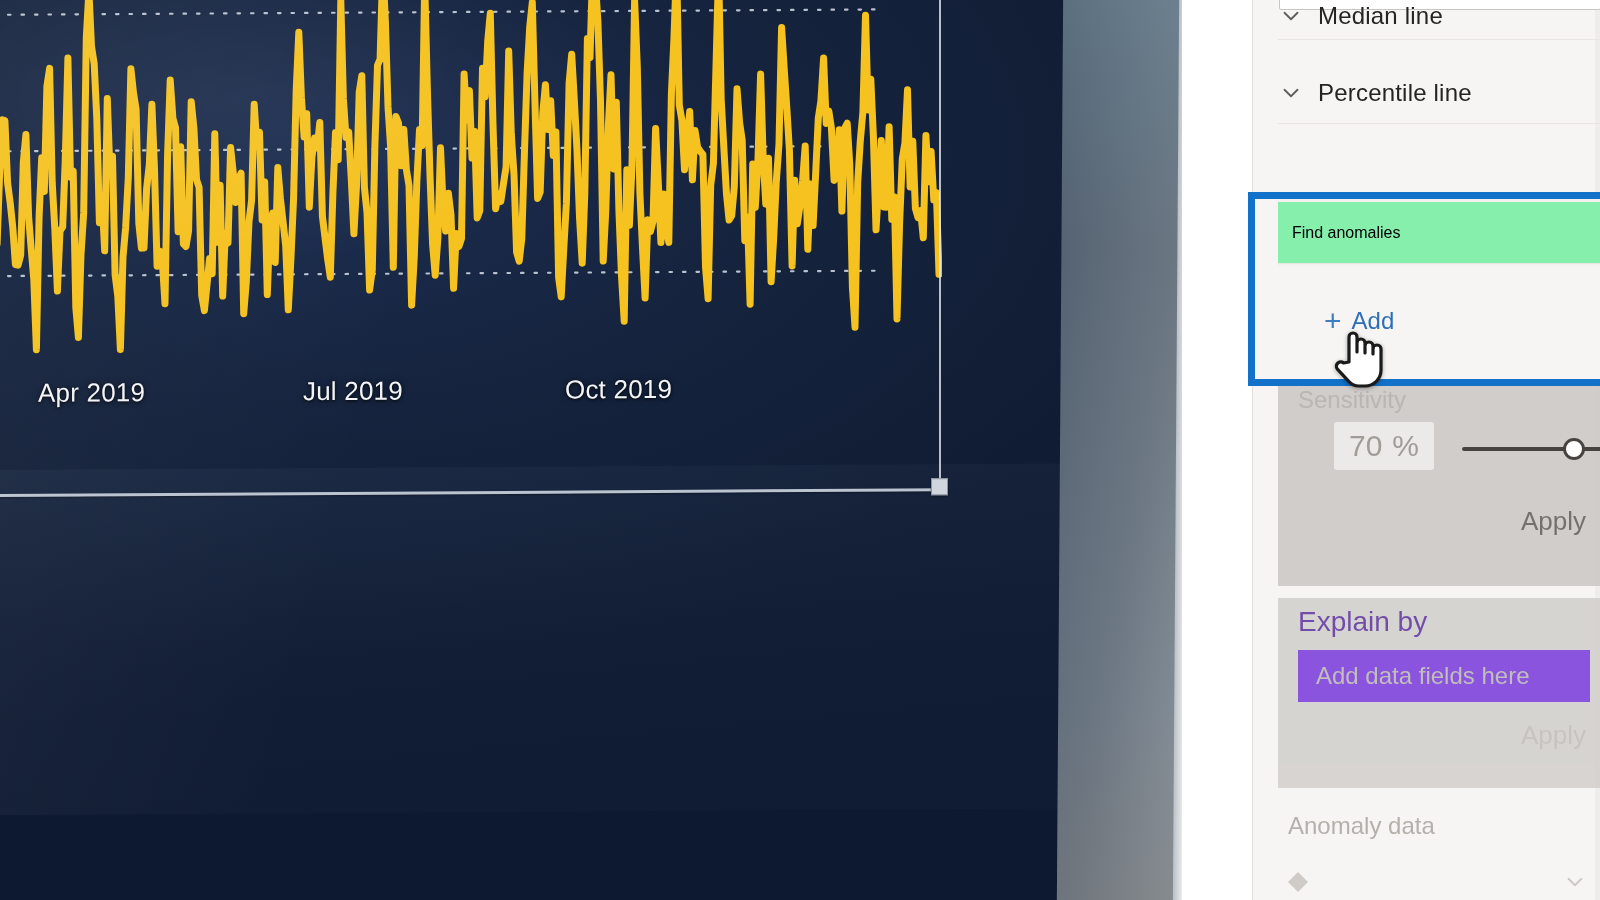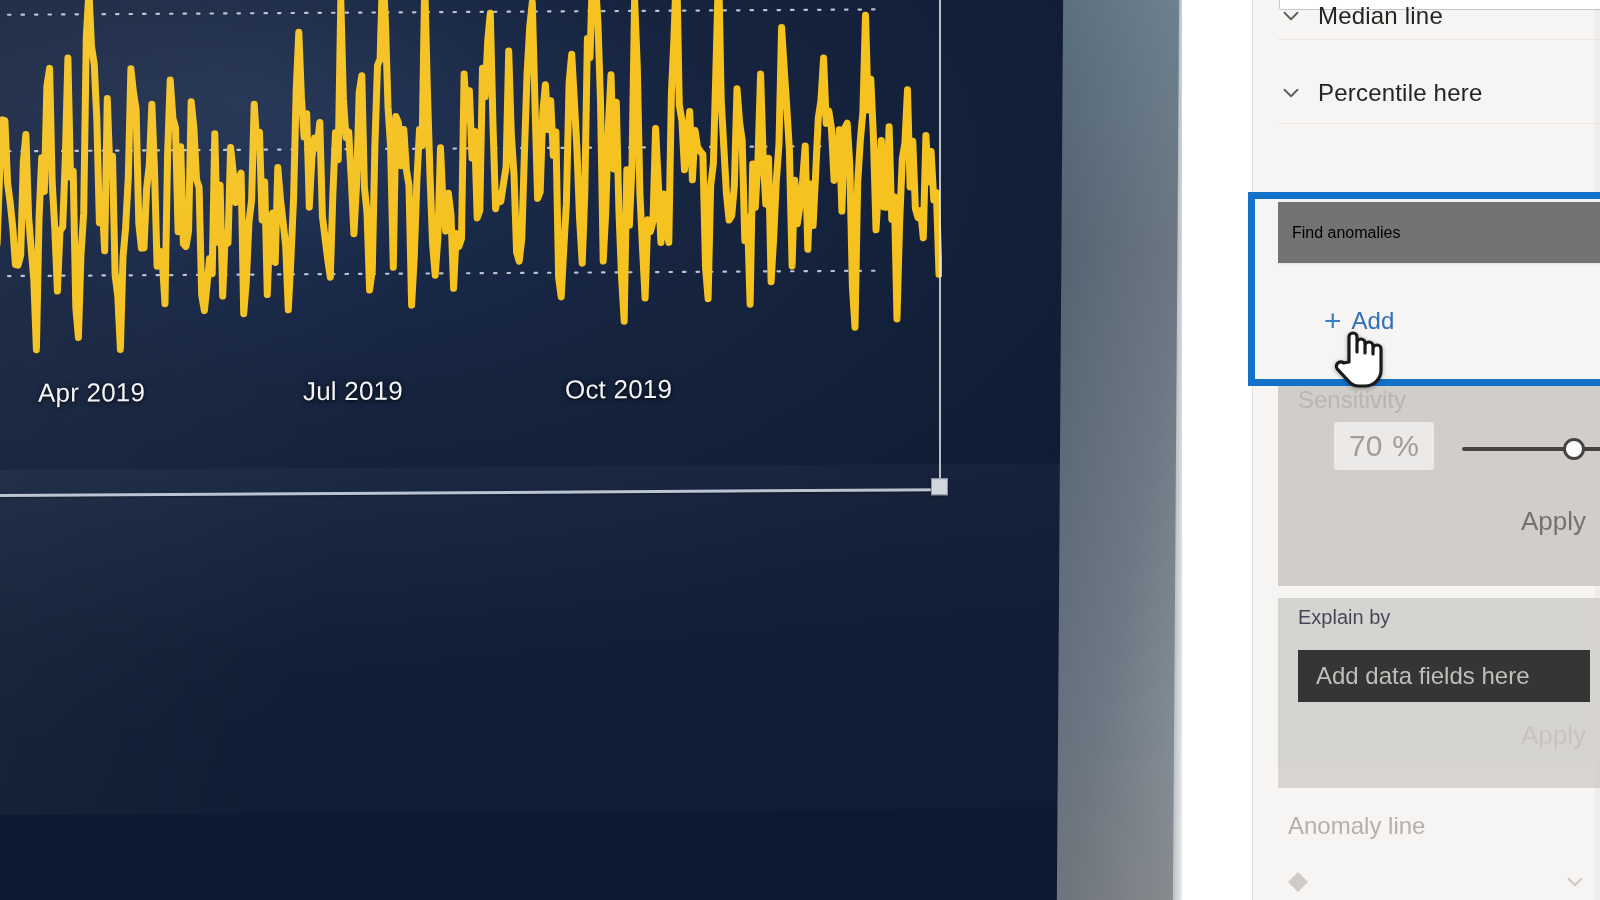--- a/index.html
+++ b/index.html
@@ -117,21 +117,21 @@
   .sec-clip { position: absolute; left: 1252px; top: 0; width: 348px; height: 42px; overflow: hidden; }
 
   
   .fa-block {
     position: absolute; left: 26px; top: 192px; width: 330px; height: 194px;
     background: #f3f1ef;
   }
   .fa-header {
     position: absolute; left: 0; top: 10px; width: 322px; height: 62px;
     display: flex; align-items: center; gap: 14px;
-    background: #737373;
+    background: #86efac;
     border-bottom: 1px solid #e8e5e2;
   }
   .fa-body { position: absolute; left: 0; top: 74px; width: 322px; height: 120px; background: #f7f5f3; }
 
   .add-link {
     position: absolute; left: 46px; top: 40px;
     display: flex; align-items: center; gap: 10px;
     color: #2f6fb5; font-size: 24px; cursor: pointer;
   }
   .add-link .plus { font-size: 30px; line-height: 1; color: #3c7ec0; font-weight: 300; }
@@ -168,24 +168,24 @@
   }
   .apply-1 {
     position: absolute; right: 22px; top: 120px; font-size: 26px; color: #6e6b68;
   }
 
   
   .explain-card {
     position: absolute; left: 26px; top: 598px; width: 330px; height: 190px;
     background: #cecbc8; opacity: .78;
   }
-  .explain-label { position: absolute; left: 20px; top: 8px; font-size: 20px; color: #0f172a; }
+  .explain-label { position: absolute; left: 20px; top: 8px; font-size: 28px; color: #4c1d95; }
   .explain-well {
     position: absolute; left: 20px; top: 52px; width: 292px; height: 52px;
-    background: #000000;
+    background: #6d28d9;
     display: flex; align-items: center; padding-left: 18px;
   }
   .explain-well span { font-size: 24px; color: #b3afab; }
   .apply-2 { position: absolute; right: 22px; top: 122px; font-size: 26px; color: #bab6b2; }
 
   
   .shape-label { position: absolute; left: 46px; top: 812px; font-size: 24px; color: #b4b0ac; }
   .shape-row {
     position: absolute; left: 46px; top: 862px; width: 300px; height: 40px;
     display: flex; align-items: center; justify-content: space-between;
@@ -250,21 +250,21 @@
       <span class="sec-label">Median line</span>
     </div>
   </div>
 
   <div class="section" style="left:1278px; top:62px; height:62px;">
     <span class="chev">
       <svg viewBox="0 0 24 24" fill="none" stroke="currentColor" stroke-width="1.7" stroke-linecap="round" stroke-linejoin="round">
           <polyline points="6,9 12,15 18,9"></polyline>
         </svg>
     </span>
-    <span class="sec-label">Percentile here</span>
+    <span class="sec-label">Percentile line</span>
   </div>
 
 
   <div class="fa-block" style="left:1278px;">
     <div class="fa-header">
       <span class="chev">
         <svg viewBox="0 0 24 24" fill="none" stroke="currentColor" stroke-width="1.7" stroke-linecap="round" stroke-linejoin="round">
             <polyline points="6,15 12,9 18,15"></polyline>
           </svg>
       </span>
@@ -297,21 +297,21 @@
   </div>
 
   <div class="explain-card" style="left:1278px;">
     <div class="explain-label">Explain by</div>
     <div class="explain-well">
       <span>Add data fields here</span>
     </div>
     <div class="apply-2">Apply</div>
   </div>
 
-  <div class="shape-label" style="left:1288px;">Anomaly line</div>
+  <div class="shape-label" style="left:1288px;">Anomaly data</div>
   <div class="shape-row" style="left:1288px;">
     <span class="diamond"></span>
     <span class="shape-chev">
       <svg viewBox="0 0 24 24" fill="none" stroke="currentColor" stroke-width="1.7" stroke-linecap="round" stroke-linejoin="round">
           <polyline points="6,9 12,15 18,9"></polyline>
         </svg>
     </span>
   </div>
 
   <div class="cursor">

